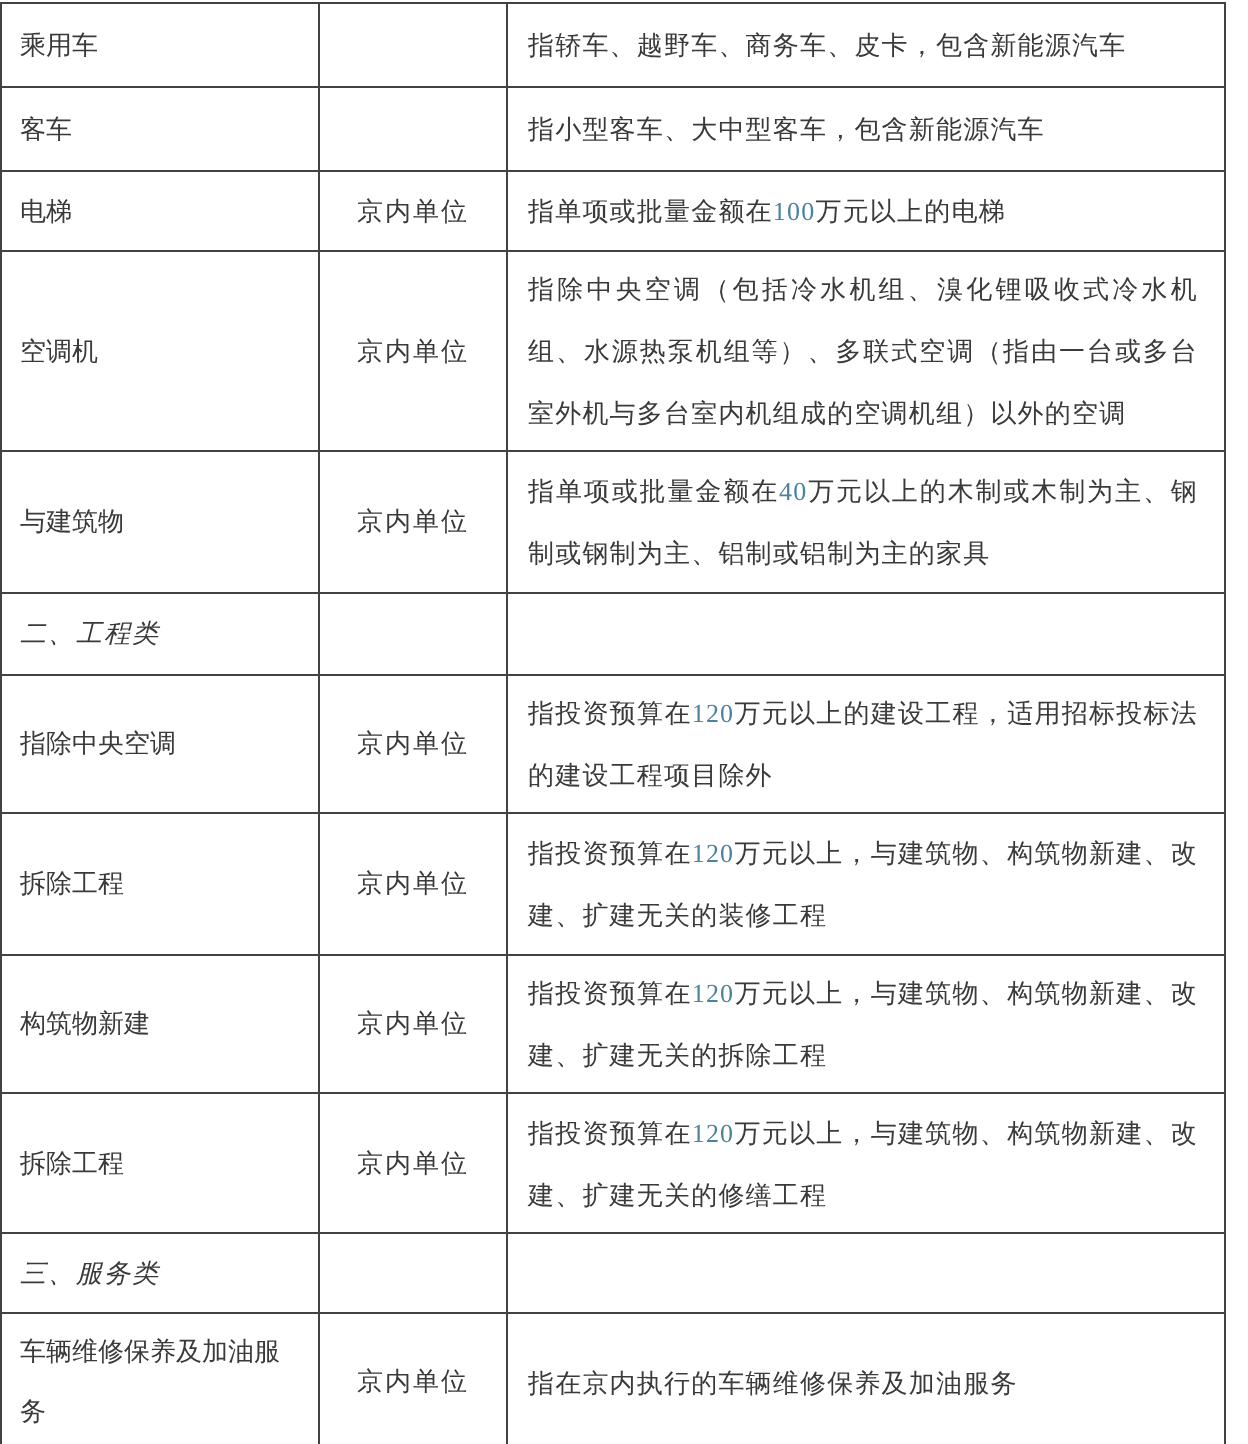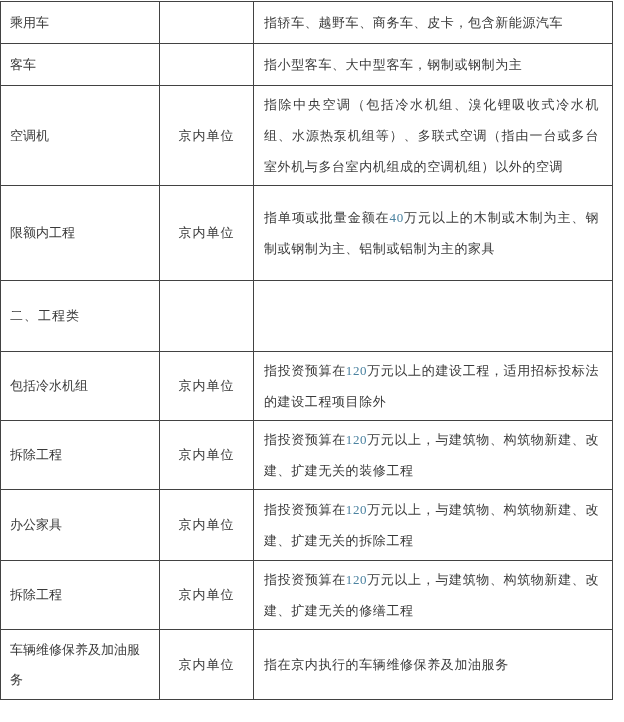--- a/index.html
+++ b/index.html
@@ -10,21 +10,21 @@
   table.doc-table{
     border-collapse:collapse;table-layout:fixed;width:612px;margin:1px 0 0 0;
   }
   td{
     border:1px solid #424242;vertical-align:middle;font-size:13px;overflow:hidden;
     word-break:break-all;
   }
   .col-item{padding:2px 8px 2px 9px;line-height:30px;margin-left:16px;}
   .col-scope{text-align:center;padding:2px 4px;letter-spacing:1px;}
   .col-desc{padding:3px 13px 3px 10px;line-height:31px;text-align:justify;text-align-last:left;letter-spacing:0.6px;}
-  .section-label{letter-spacing:1px;}
+  .section-label{font-style:italic;letter-spacing:1px;}
   .num{color:var(--accent,#4a82a0);}
   
   tbody tr:nth-child(1){height:42px;}
   tbody tr:nth-child(2){height:42px;font-family:Liberation Serif, serif;}
   tbody tr:nth-child(3){height:40px;}
   tbody tr:nth-child(4){height:95px;}
   tbody tr:nth-child(5){height:71px;}
   tbody tr:nth-child(6){height:41px;}
   tbody tr:nth-child(7){height:69px;}
   tbody tr:nth-child(8){height:71px;}
@@ -46,56 +46,66 @@
     </colgroup>
     <tbody>
         <tr>
           <td class="col-item"><span class="item-label">乘用车</span></td>
           <td class="col-scope"></td>
           <td class="col-desc"><span>指轿车、越野车、商务车、皮卡，包含新能源汽车</span></td>
         </tr>
         <tr>
           <td class="col-item"><span class="item-label">客车</span></td>
           <td class="col-scope"></td>
-          <td class="col-desc"><span>指小型客车、大中型客车，钢制或钢制为主</span></td>
+          <td class="col-desc"><span>指小型客车、大中型客车，包含新能源汽车</span></td>
+        </tr>
+        <tr>
+          <td class="col-item"><span class="item-label">电梯</span></td>
+          <td class="col-scope">京内单位</td>
+          <td class="col-desc"><span>指单项或批量金额在</span><span class="num">100</span><span>万元以上的电梯</span></td>
         </tr>
         <tr>
           <td class="col-item"><span class="item-label">空调机</span></td>
           <td class="col-scope">京内单位</td>
           <td class="col-desc"><span>指除中央空调（包括冷水机组、溴化锂吸收式冷水机组、水源热泵机组等）、多联式空调（指由一台或多台室外机与多台室内机组成的空调机组）以外的空调</span></td>
         </tr>
         <tr>
-          <td class="col-item"><span class="item-label">限额内工程</span></td>
+          <td class="col-item"><span class="item-label">与建筑物</span></td>
           <td class="col-scope">京内单位</td>
           <td class="col-desc"><span>指单项或批量金额在</span><span class="num">40</span><span>万元以上的木制或木制为主、钢制或钢制为主、铝制或铝制为主的家具</span></td>
         </tr>
         <tr>
           <td class="col-item"><span class="section-label">二、工程类</span></td>
           <td class="col-scope"></td>
           <td class="col-desc"></td>
         </tr>
         <tr>
-          <td class="col-item"><span class="item-label">包括冷水机组</span></td>
+          <td class="col-item"><span class="item-label">指除中央空调</span></td>
           <td class="col-scope">京内单位</td>
           <td class="col-desc"><span>指投资预算在</span><span class="num">120</span><span>万元以上的建设工程，适用招标投标法的建设工程项目除外</span></td>
         </tr>
         <tr>
           <td class="col-item"><span class="item-label">拆除工程</span></td>
           <td class="col-scope">京内单位</td>
           <td class="col-desc"><span>指投资预算在</span><span class="num">120</span><span>万元以上，与建筑物、构筑物新建、改建、扩建无关的装修工程</span></td>
         </tr>
         <tr>
-          <td class="col-item"><span class="item-label">办公家具</span></td>
+          <td class="col-item"><span class="item-label">构筑物新建</span></td>
           <td class="col-scope">京内单位</td>
           <td class="col-desc"><span>指投资预算在</span><span class="num">120</span><span>万元以上，与建筑物、构筑物新建、改建、扩建无关的拆除工程</span></td>
         </tr>
         <tr>
           <td class="col-item"><span class="item-label">拆除工程</span></td>
           <td class="col-scope">京内单位</td>
           <td class="col-desc"><span>指投资预算在</span><span class="num">120</span><span>万元以上，与建筑物、构筑物新建、改建、扩建无关的修缮工程</span></td>
+        </tr>
+        <tr>
+          <td class="col-item"><span class="section-label">三、服务类</span></td>
+          <td class="col-scope"></td>
+          <td class="col-desc"></td>
         </tr>
         <tr>
           <td class="col-item"><span class="item-label">车辆维修保养及加油服务</span></td>
           <td class="col-scope">京内单位</td>
           <td class="col-desc"><span>指在京内执行的车辆维修保养及加油服务</span></td>
         </tr>
       </tbody>
   </table>
 </div>
 

